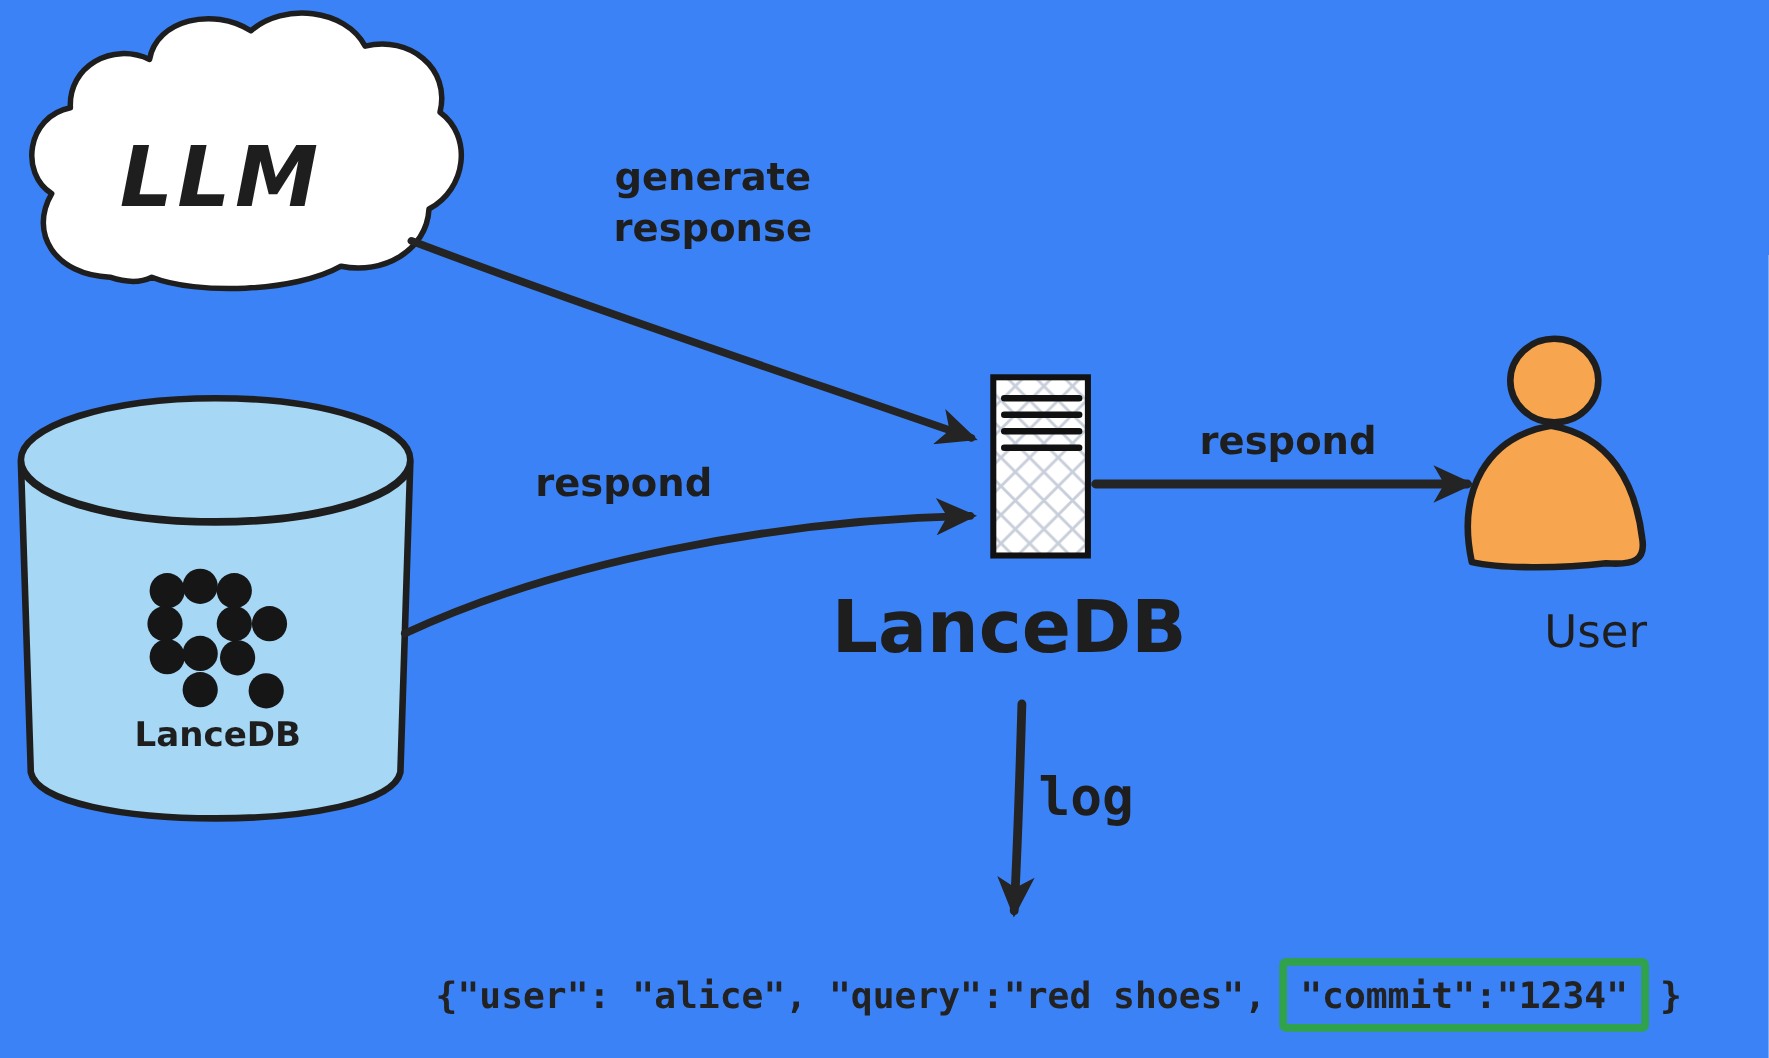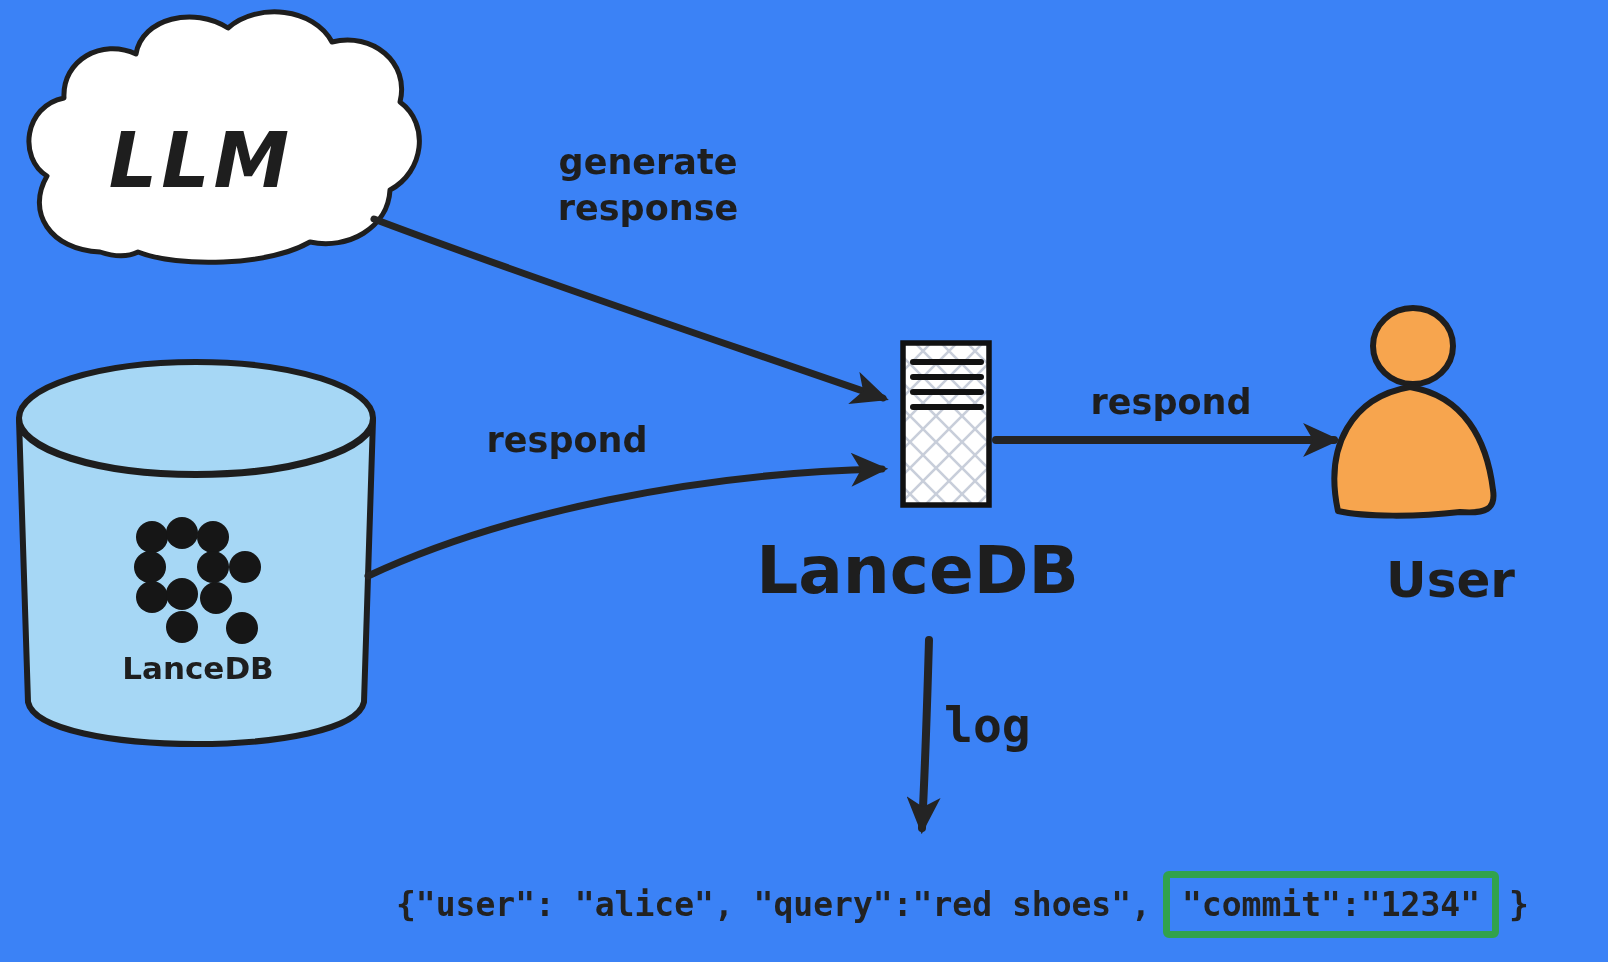--- a/index.html
+++ b/index.html
@@ -17,21 +17,21 @@
     color:#1e1e1e;
     text-align:center;
     line-height:1.3;
     white-space:pre-line;
     user-select:none;
   }
   .node-title{font-weight:bold;}
   .llm-label{left:95px;top:112px;width:212px;font-size:76px;font-style:italic;font-weight:bold;letter-spacing:4px;}
   .lancedb-label{left:78px;top:648px;width:240px;font-size:31px;font-weight:bold;}
   .chatbot-label{left:745px;top:528px;width:345px;font-size:66px;font-weight:bold;}
-  .user-label{left:1348px;top:548px;width:205px;font-size:50px;font-weight:bold;}
+  .user-label{left:1348px;top:548px;width:205px;font-size:41px;font-weight:normal;}
   .edge-label{font-size:35px;font-weight:600;}
   .gen-label{left:538px;top:140px;width:220px;}
   .search-label{left:478px;top:418px;width:178px;}
   .respond-label{left:1080px;top:364px;width:182px;margin-top:16px;}
   .log-label{left:944px;top:694px;width:110px;text-align:left;font-family:"DejaVu Sans Mono", monospace;font-size:48px;font-weight:bold;}
   .json-line{
     position:absolute;left:396px;top:856px;height:96px;
     display:flex;align-items:center;
     font-family:"DejaVu Sans Mono", monospace;
     font-size:33px;font-weight:bold;color:#222222;

